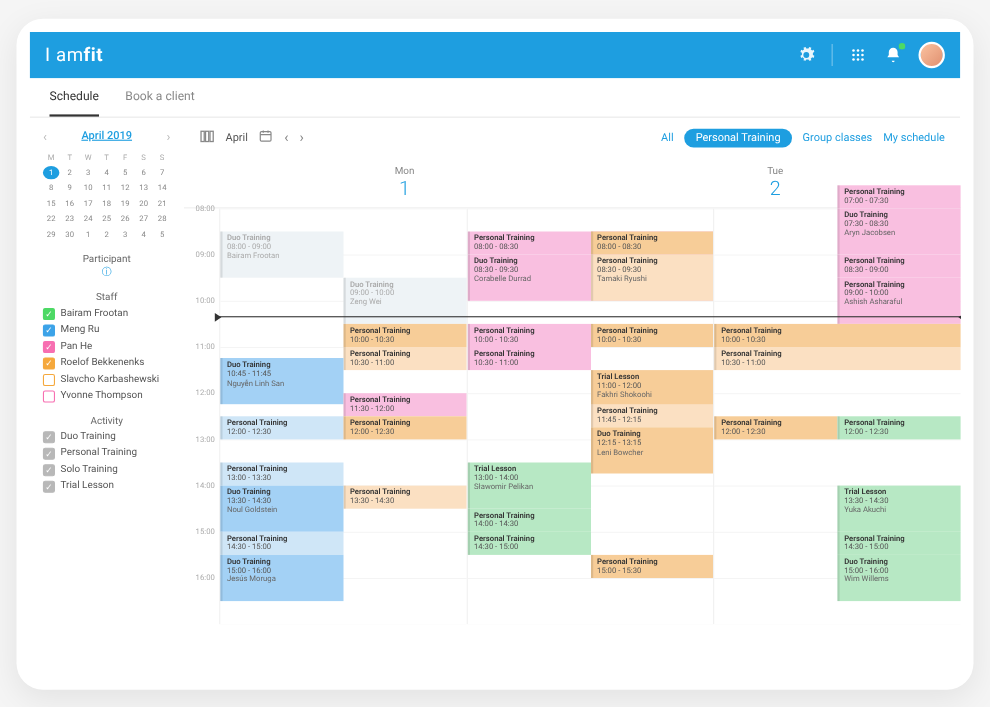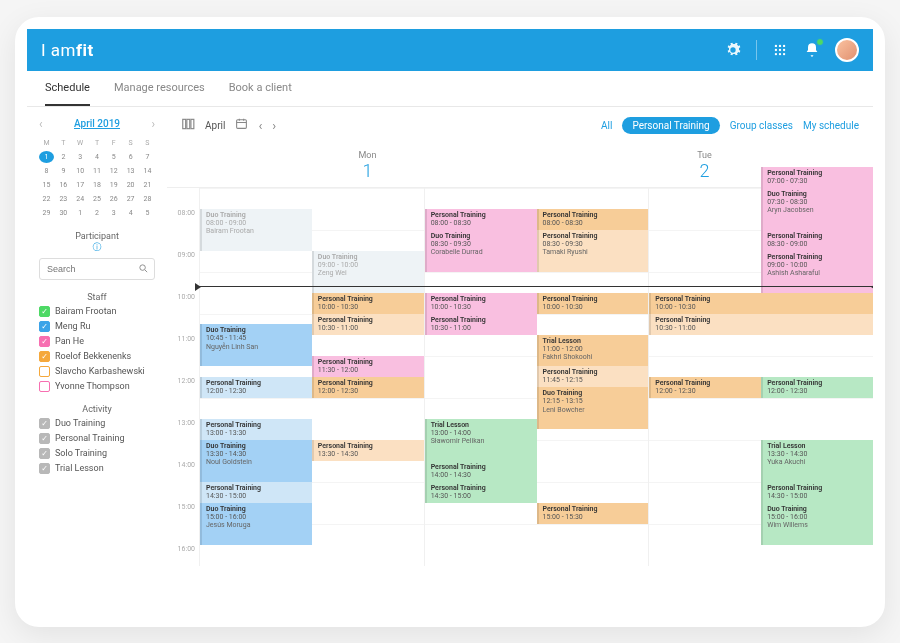--- a/index.html
+++ b/index.html
@@ -114,21 +114,21 @@
 .filter.pill { background: #1e9ee0; color: #fff; padding: 3px 10px; border-radius: 10px; }
 
 .cal-wrap { flex: 1; overflow: auto; position: relative; }
 .cal-head { display: flex; border-bottom: 1px solid #eee; }
 .time-gutter { width: 32px; flex-shrink: 0; }
 .day-head { flex: 1; text-align: center; padding: 6px 0; }
 .day-head .dow { font-size: 9px; color: #888; }
 .day-head .num { font-size: 18px; color: #1e9ee0; font-weight: 300; }
 
 .cal-body { display: flex; position: relative; }
-.hours { width: 32px; flex-shrink: 0; margin-top: 25px; }
+.hours { width: 32px; flex-shrink: 0; }
 .hour-cell { height: 42px; font-size: 7px; color: #aaa; text-align: right; padding-right: 4px; position: relative; top: -4px; }
 .day-col { flex: 1; border-left: 1px solid #f0f0f0; position: relative; }
 .day-col::before { content: ''; position: absolute; left: 0; right: 0; top: 0; bottom: 0; background-image: linear-gradient(to bottom, #f4f4f4 1px, transparent 1px); background-size: 100% 42px; pointer-events: none; }
 .evt { position: absolute; left: 0; right: 0; padding: 2px 4px; font-size: 7px; line-height: 1.2; overflow: hidden; border-left: 2px solid rgba(0,0,0,0.1); }
 .evt .ttl { font-weight: 600; color: #333; }
 .evt .tm  { color: #555; }
 .evt .pp  { color: #666; }
 .evt.half { right: 50%; }
 .evt.half2 { left: 50%; }
 .c-blue   { background: #a3d1f5; }
@@ -201,21 +201,20 @@
               <path d="M12 2a6 6 0 00-6 6v4l-2 3h16l-2-3V8a6 6 0 00-6-6zm0 20a2 2 0 002-2h-4a2 2 0 002 2z"></path>
             </svg>
         <div class="notif-dot"></div>
       </div>
       <div class="avatar"></div>
     </div>
   </div>
 
   <div class="tabs">
     <div class="tab active">Schedule</div>
-    <div class="tab">Manage resources</div>
     <div class="tab">Book a client</div>
   </div>
 
   <div class="content">
     <div class="sidebar">
       <div class="minical-nav">
         <span class="chev">‹</span>
         <span class="minical-title">April 2019</span>
         <span class="chev">›</span>
       </div>
@@ -272,29 +271,20 @@
               <div class="minical-cell">2</div>
               <div class="minical-cell">3</div>
               <div class="minical-cell">4</div>
               <div class="minical-cell">5</div>
             </div>
           </div>
 
       <div class="section-label">
         <span>Participant</span>
         <span class="info-icon">ⓘ</span>
-      </div>
-      <div class="search-box">
-        <input type="text" placeholder="Search" style="">
-        <span class="mag">
-          <svg viewBox="0 0 24 24" width="11" height="11" fill="none" stroke="#888" stroke-width="2">
-                <circle cx="10" cy="10" r="6"></circle>
-                <line x1="15" y1="15" x2="20" y2="20"></line>
-              </svg>
-        </span>
       </div>
 
       <div class="section-label">Staff</div>
       <div class="check-list" id="staff-list">
             <div class="check-item">
               <div class="checkbox green">✓</div>
               <span>Bairam Frootan</span>
             </div>
             <div class="check-item">
               <div class="checkbox blue">✓</div>

